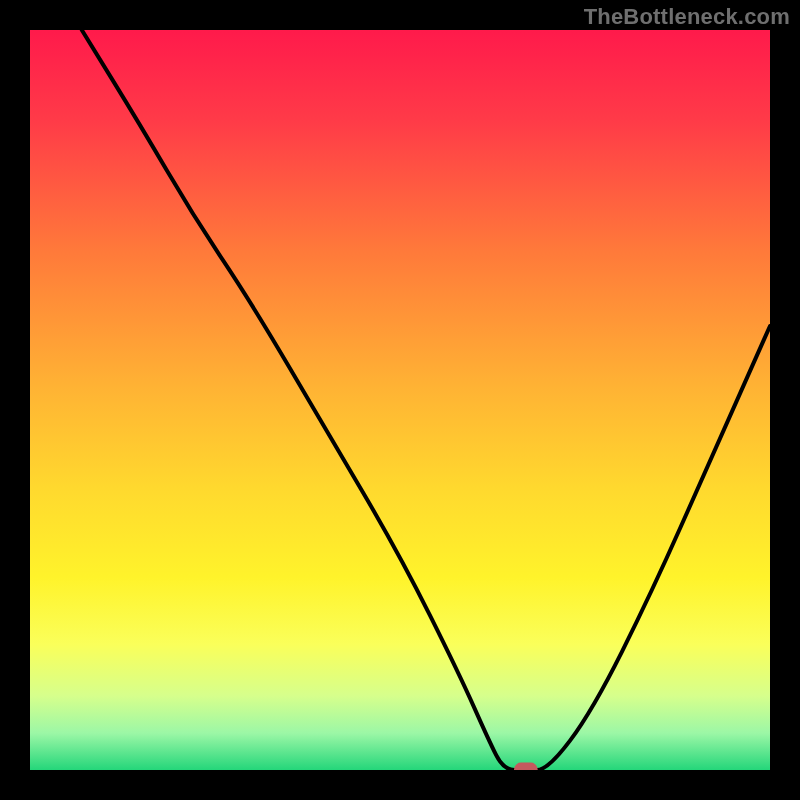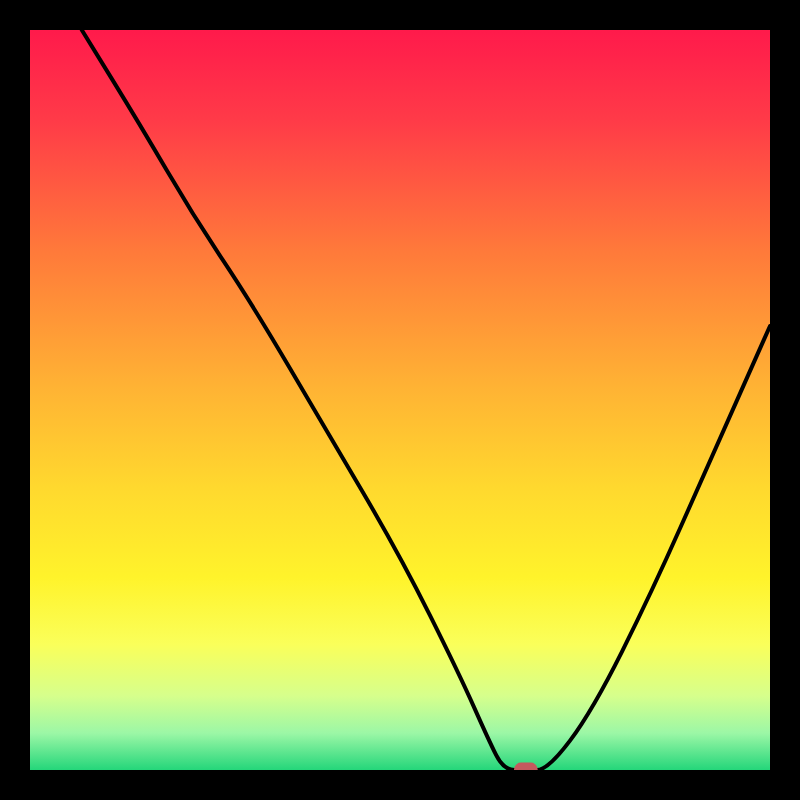--- a/index.html
+++ b/index.html
@@ -44,20 +44,21 @@
   }
   .marker {
     fill: #c45a5e;
     stroke: none;
   }
 </style>
 </head>
 <body>
 <div class="frame">
 
+  <div class="watermark">TheBottleneck.com</div>
 
   <svg class="plot" viewBox="0 0 740 740" preserveAspectRatio="none">
     <defs>
       <linearGradient id="bg-grad" x1="0" y1="0" x2="0" y2="1">
         <stop offset="0%" stop-color="#ff1a4b"></stop>
         <stop offset="12%" stop-color="#ff3a48"></stop>
         <stop offset="30%" stop-color="#ff7a3a"></stop>
         <stop offset="48%" stop-color="#ffb234"></stop>
         <stop offset="62%" stop-color="#ffd92e"></stop>
         <stop offset="74%" stop-color="#fff32b"></stop>

